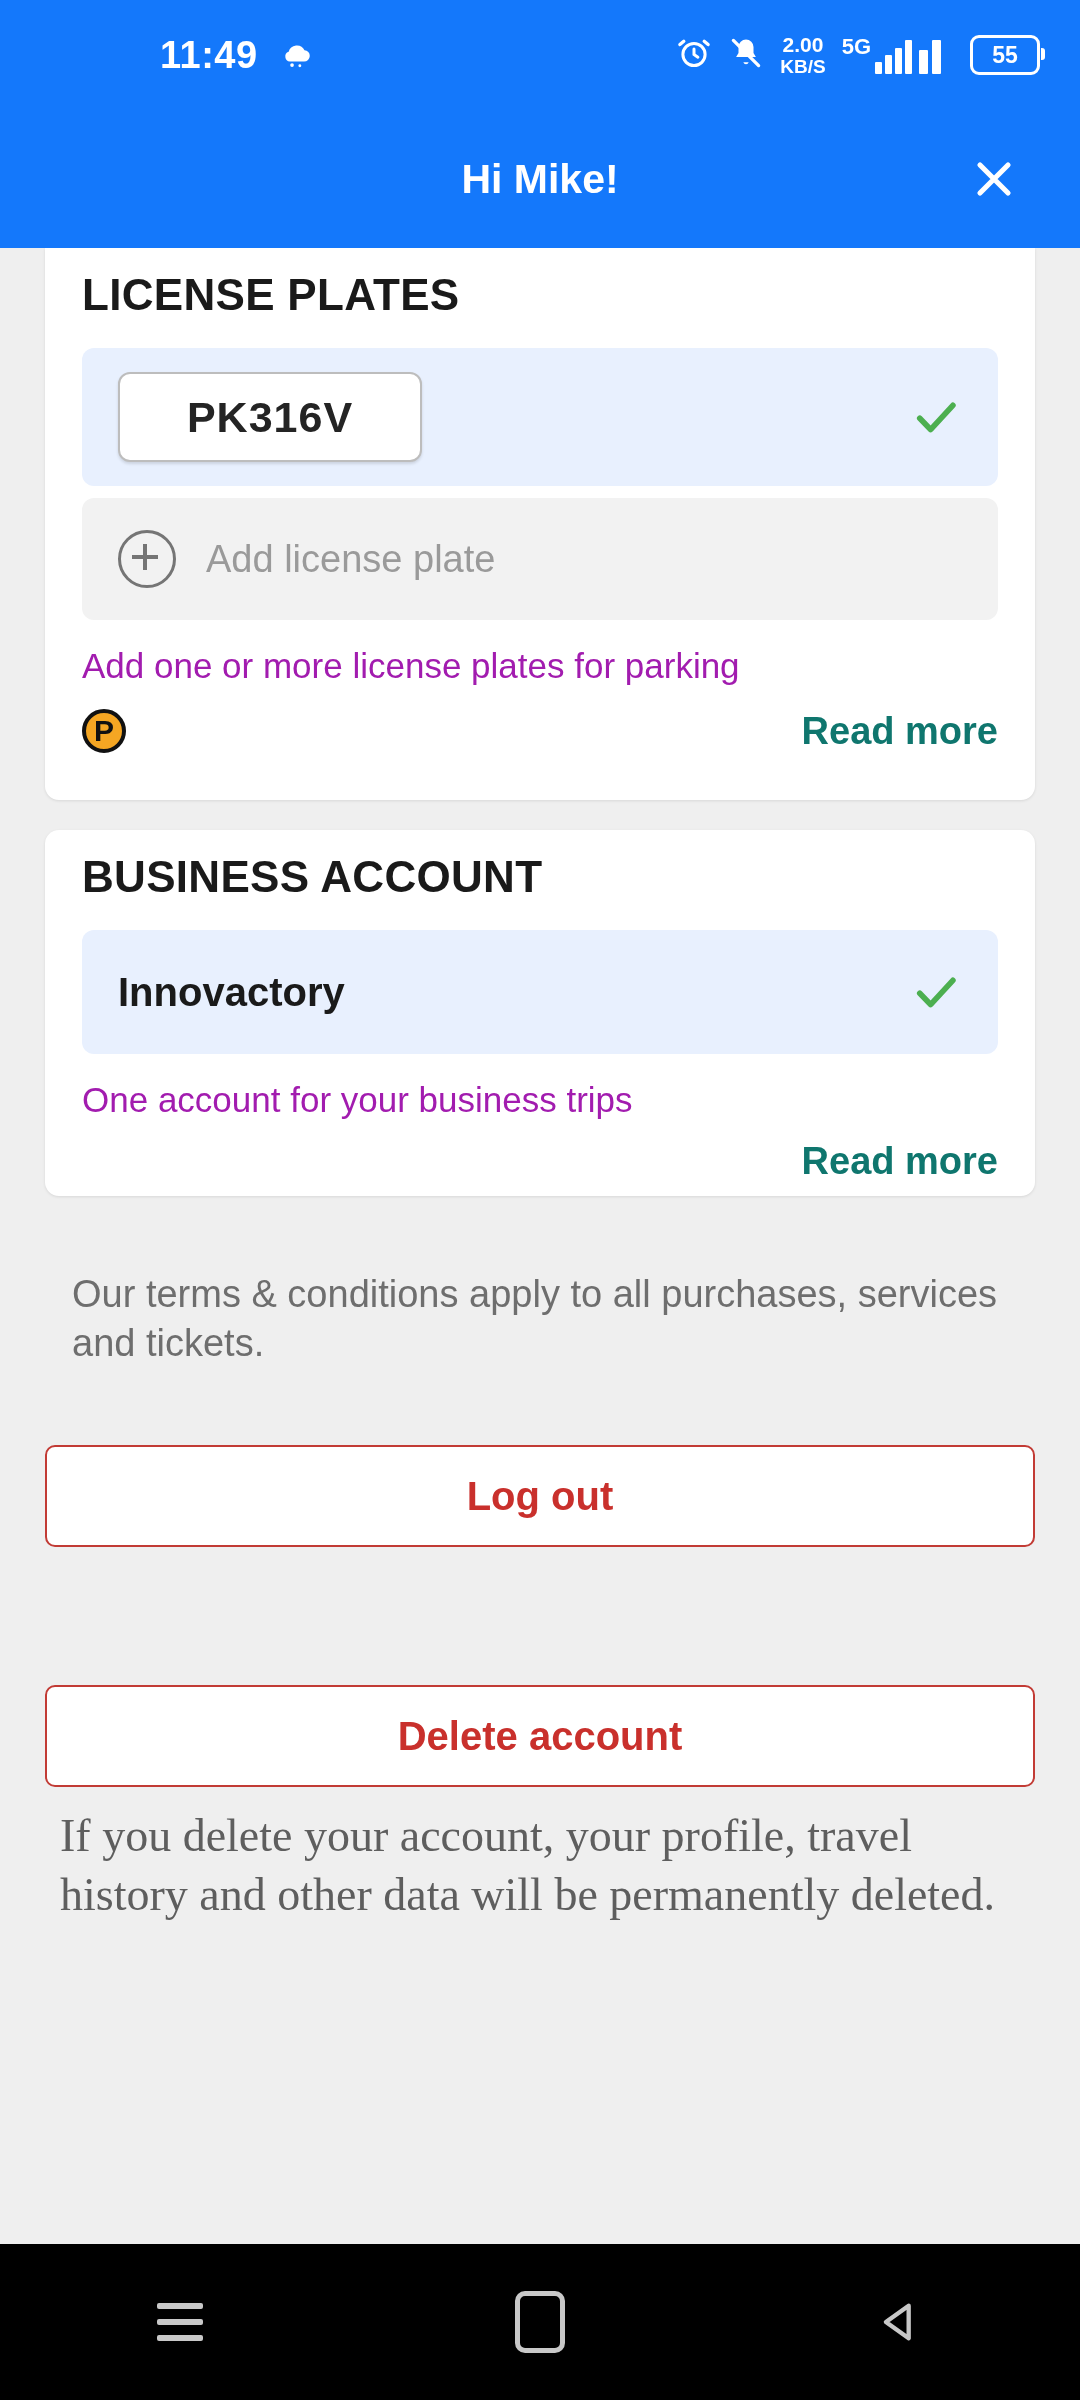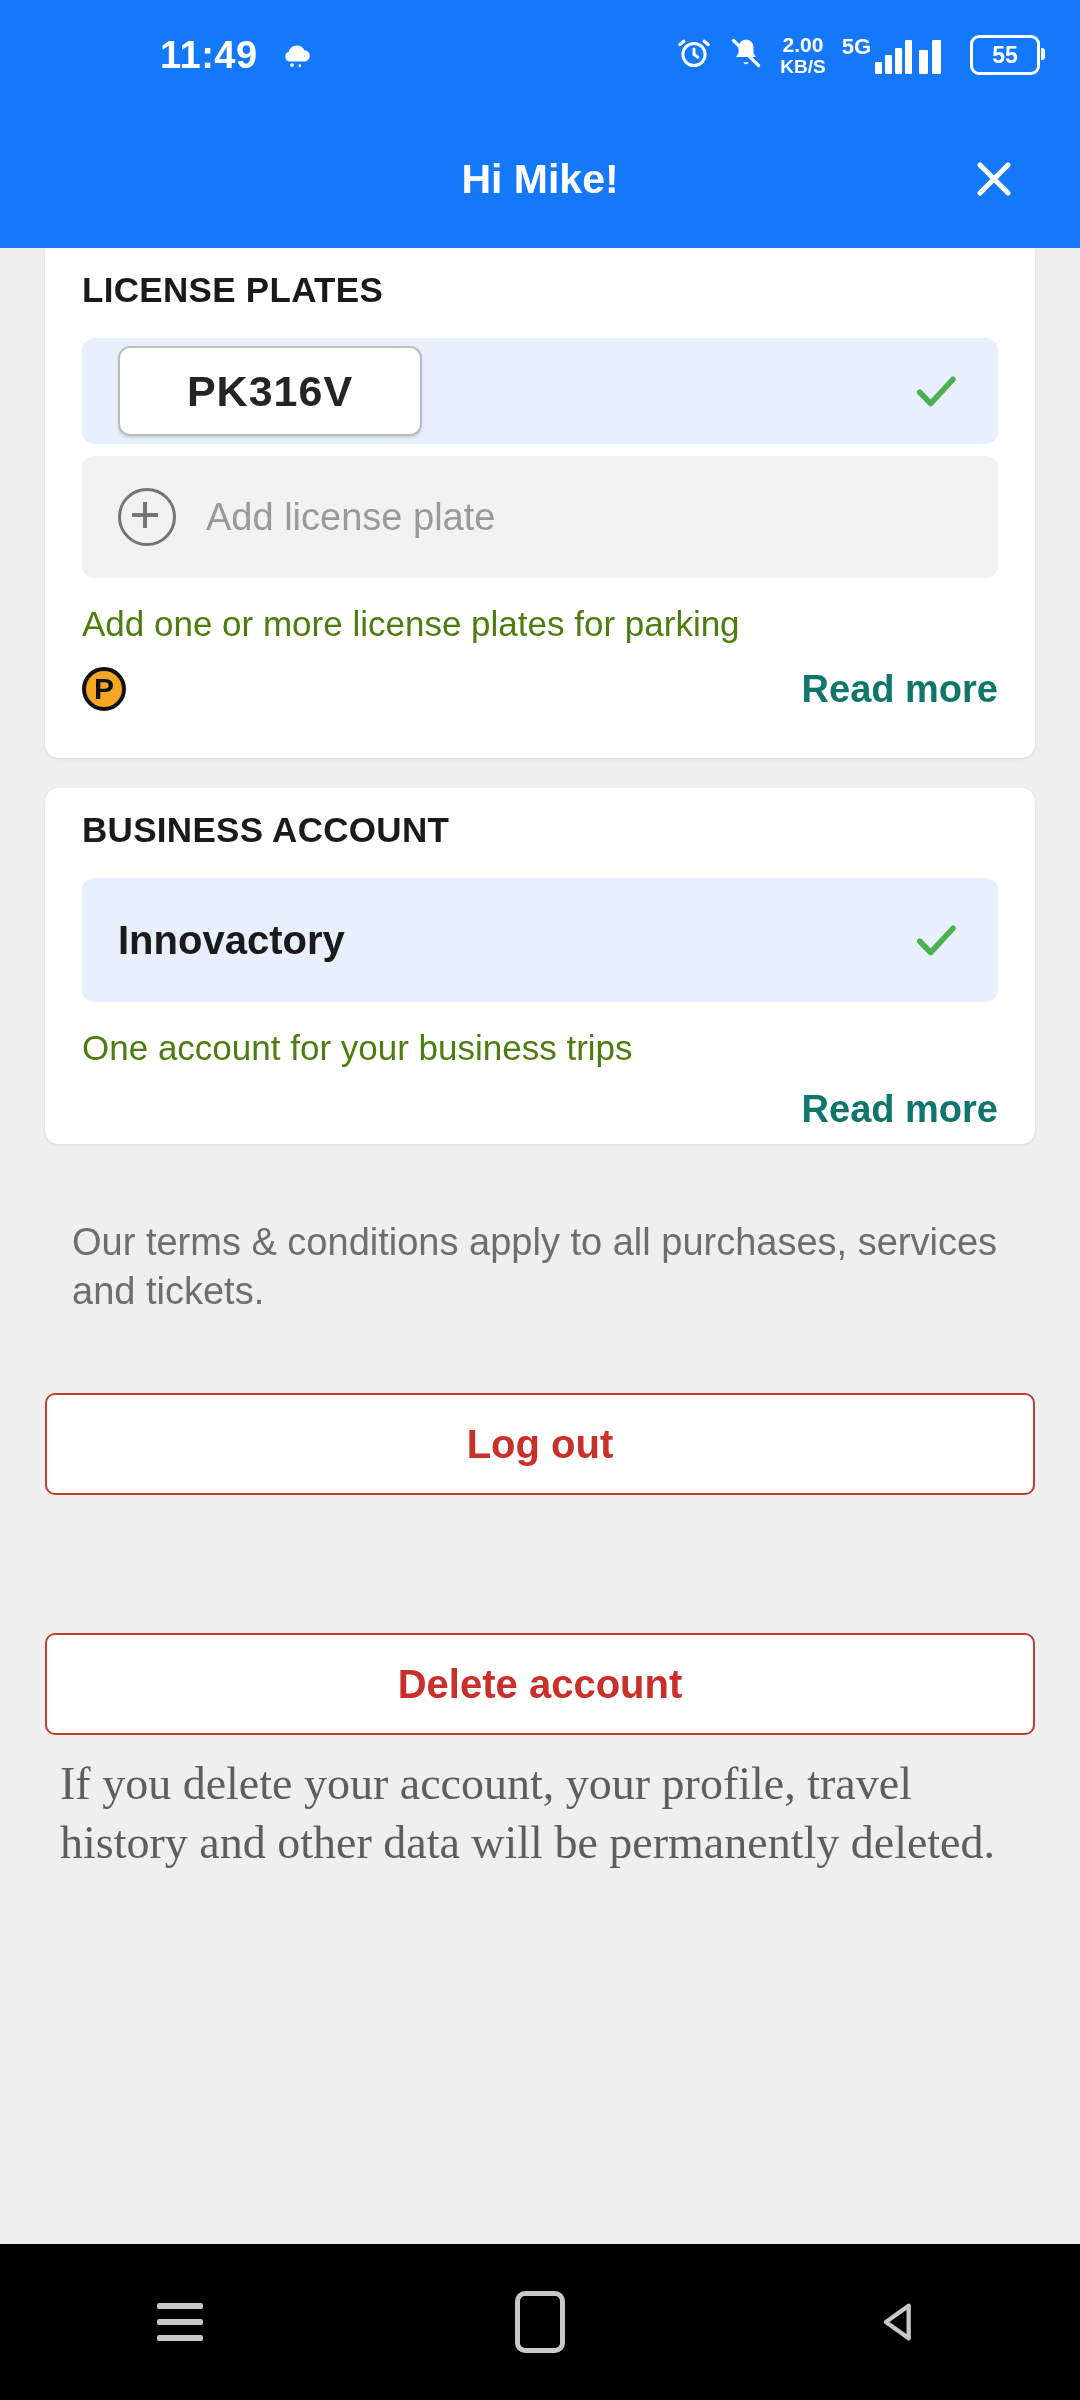--- a/index.html
+++ b/index.html
@@ -137,38 +137,38 @@
     margin: 0 45px;
     box-shadow: 0 1px 3px rgba(0,0,0,0.10);
   }
   .card.first {
     border-top-left-radius: 0;
     border-top-right-radius: 0;
     margin-top: 0;
     padding-bottom: 34px;
   }
   .card-title {
-    font-size: 35px;
+    font-size: 44px;
     font-weight: 700;
     color: #1A1A1A;
     letter-spacing: 0.3px;
     padding: 22px 37px 0 37px;
   }
   .sel-row {
     margin: 28px 37px 0 37px;
     background: #E8F0FE;
     border-radius: 12px;
     display: flex;
     align-items: center;
     justify-content: space-between;
     padding: 0 36px;
     box-sizing: border-box;
     cursor: pointer;
   }
-  .plate-row { height: 106px; }
+  .plate-row { height: 138px; }
   .plate-box {
     background: #fff;
     border: 2px solid #BDBDBD;
     border-radius: 12px;
     min-width: 300px;
     height: 86px;
     display: flex;
     align-items: center;
     justify-content: center;
     box-shadow: 0 2px 3px rgba(0,0,0,0.12);
@@ -210,21 +210,21 @@
     top: 11px; left: 22px; height: 26px; width: 4px;
   }
   .add-label {
     margin-left: 30px;
     font-size: 38px;
     color: #9A9A9A;
   }
   .helper {
     padding: 26px 37px 0 37px;
     font-size: 35px;
-    color: #4d7c0f;
+    color: #a21caf;
   }
   .link-row {
     display: flex;
     align-items: center;
     justify-content: space-between;
     padding: 10px 37px 0 37px;
     min-height: 70px;
   }
   .link-row.right-only { justify-content: flex-end; padding-top: 6px; }
   .p-badge {

